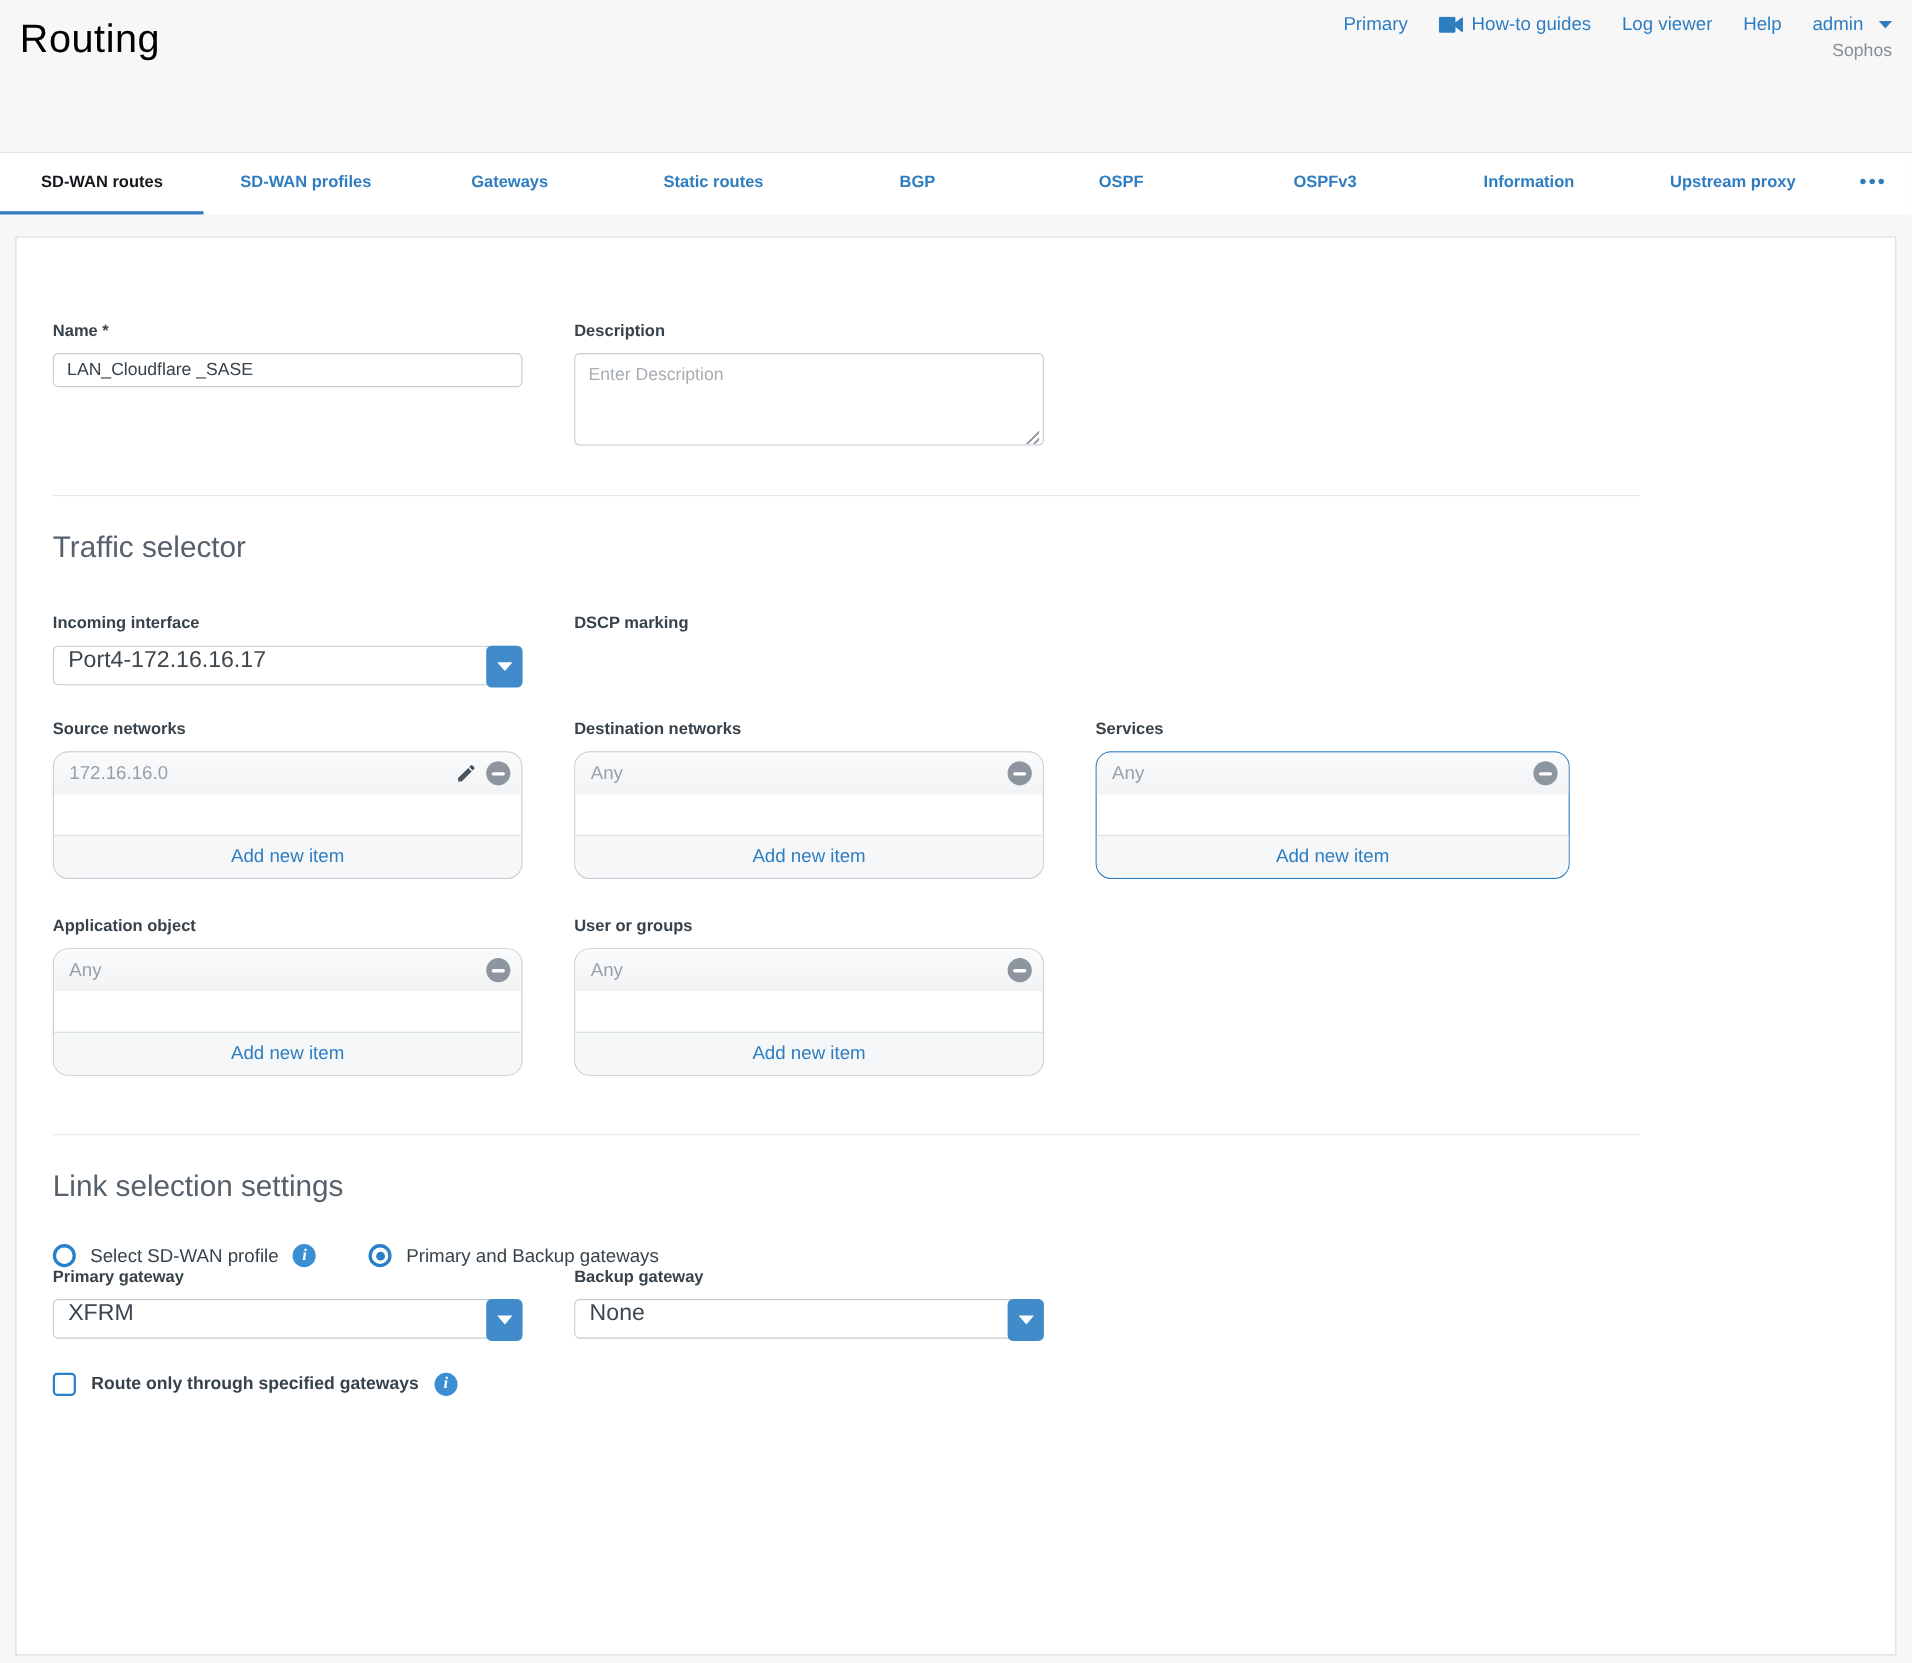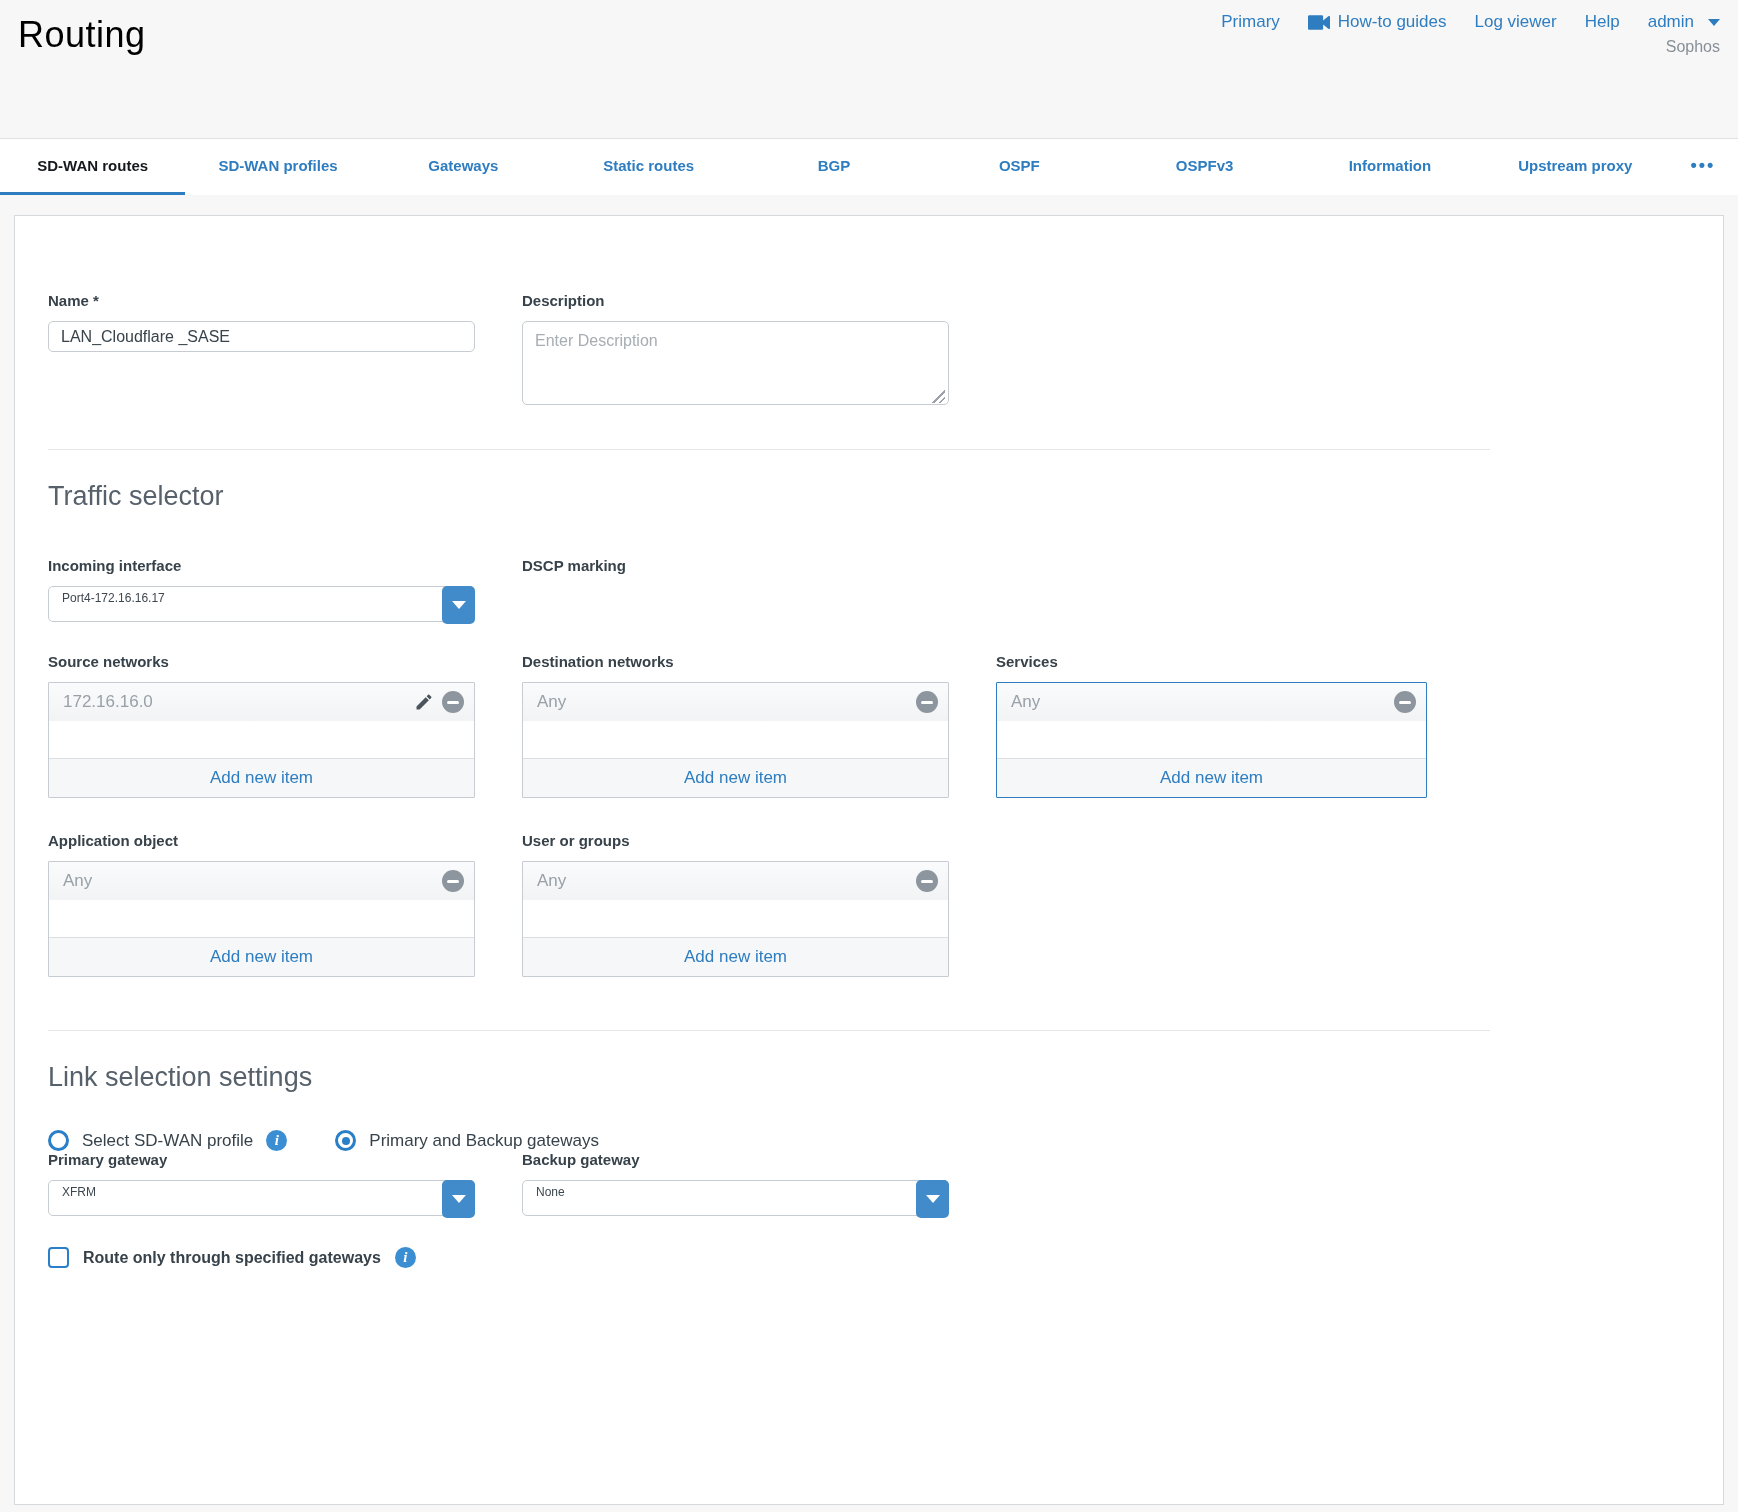--- a/index.html
+++ b/index.html
@@ -32,26 +32,26 @@
 
   .text-input { width:100%; height:31px; border:1px solid #c6ccd1; border-radius:5px; font-family:"Liberation Sans",sans-serif; font-size:16px; color:#37424a; padding:0 12px; outline:none; background:#fff; }
   .textarea-wrap { position:relative; width:427px; }
   .text-area { width:100%; height:84px; border:1px solid #c6ccd1; border-radius:5px; font-family:"Liberation Sans",sans-serif; font-size:16px; color:#37424a; padding:10px 12px; resize:none; outline:none; background:#fff; }
   .text-area::placeholder { color:#a6adb3; }
   .resize-grip { position:absolute; right:4px; bottom:6px; width:15px; height:15px; background:repeating-linear-gradient(-45deg, transparent 0 3px, #9aa1a8 3px 4.6px); clip-path:polygon(100% 0, 100% 100%, 0 100%); }
 
   .section-heading { font-size:27px; font-weight:400; color:#57616b; }
 
   
-  .select { position:relative; width:100%; height:36px; border:1px solid #c6ccd1; border-radius:5px; background:#fff; display:flex; align-items:flex-end; padding:0 44px 16px 13px; font-size:12px; color:#3d474f; cursor:pointer; }
+  .select { position:relative; width:100%; height:36px; border:1px solid #c6ccd1; border-radius:5px; background:#fff; display:flex; align-items:flex-start; padding:0 44px 16px 13px; font-size:21px; color:#3d474f; cursor:pointer; }
   .select-btn { position:absolute; top:-1px; right:-1px; width:33px; height:38px; background:#418bca; border-radius:5px; display:flex; align-items:center; justify-content:center; }
   .select-btn .tri { width:0; height:0; border-left:7px solid transparent; border-right:7px solid transparent; border-top:8px solid #ffffff; }
 
   
-  .picker { width:100%; border:1px solid #c6ccd1; border-radius:1px; background:#fff; overflow:hidden; height:116px; display:flex; flex-direction:column; }
+  .picker { width:100%; border:1px solid #c6ccd1; border-radius:14px; background:#fff; overflow:hidden; height:116px; display:flex; flex-direction:column; }
   .picker.focused { border-color:#2e7dc0; }
   .picker-item { height:38px; flex:0 0 38px; background:linear-gradient(#fafbfc, #f1f3f5); display:flex; align-items:center; padding:0 10px 0 14px; font-size:17px; color:#99a0a7; }
   .picker-item .spacer { flex:1; }
   .picker-add { margin-top:auto; height:39px; flex:0 0 39px; border-top:1px solid #dbdfe2; background:#f5f7f8; display:flex; align-items:center; justify-content:center; font-size:17px; color:#2e7dc0; cursor:pointer; }
   .edit-icon { width:22px; height:22px; cursor:pointer; margin-right:7px; display:flex; align-items:center; justify-content:center; }
   .minus-icon { width:22px; height:22px; border-radius:50%; background:#8d969e; position:relative; cursor:pointer; flex:0 0 22px; }
   .minus-icon::after { content:""; position:absolute; left:5px; top:9.5px; width:12px; height:3px; border-radius:2px; background:#ffffff; }
 
   
   .radio-row { display:flex; align-items:center; gap:48px; }

